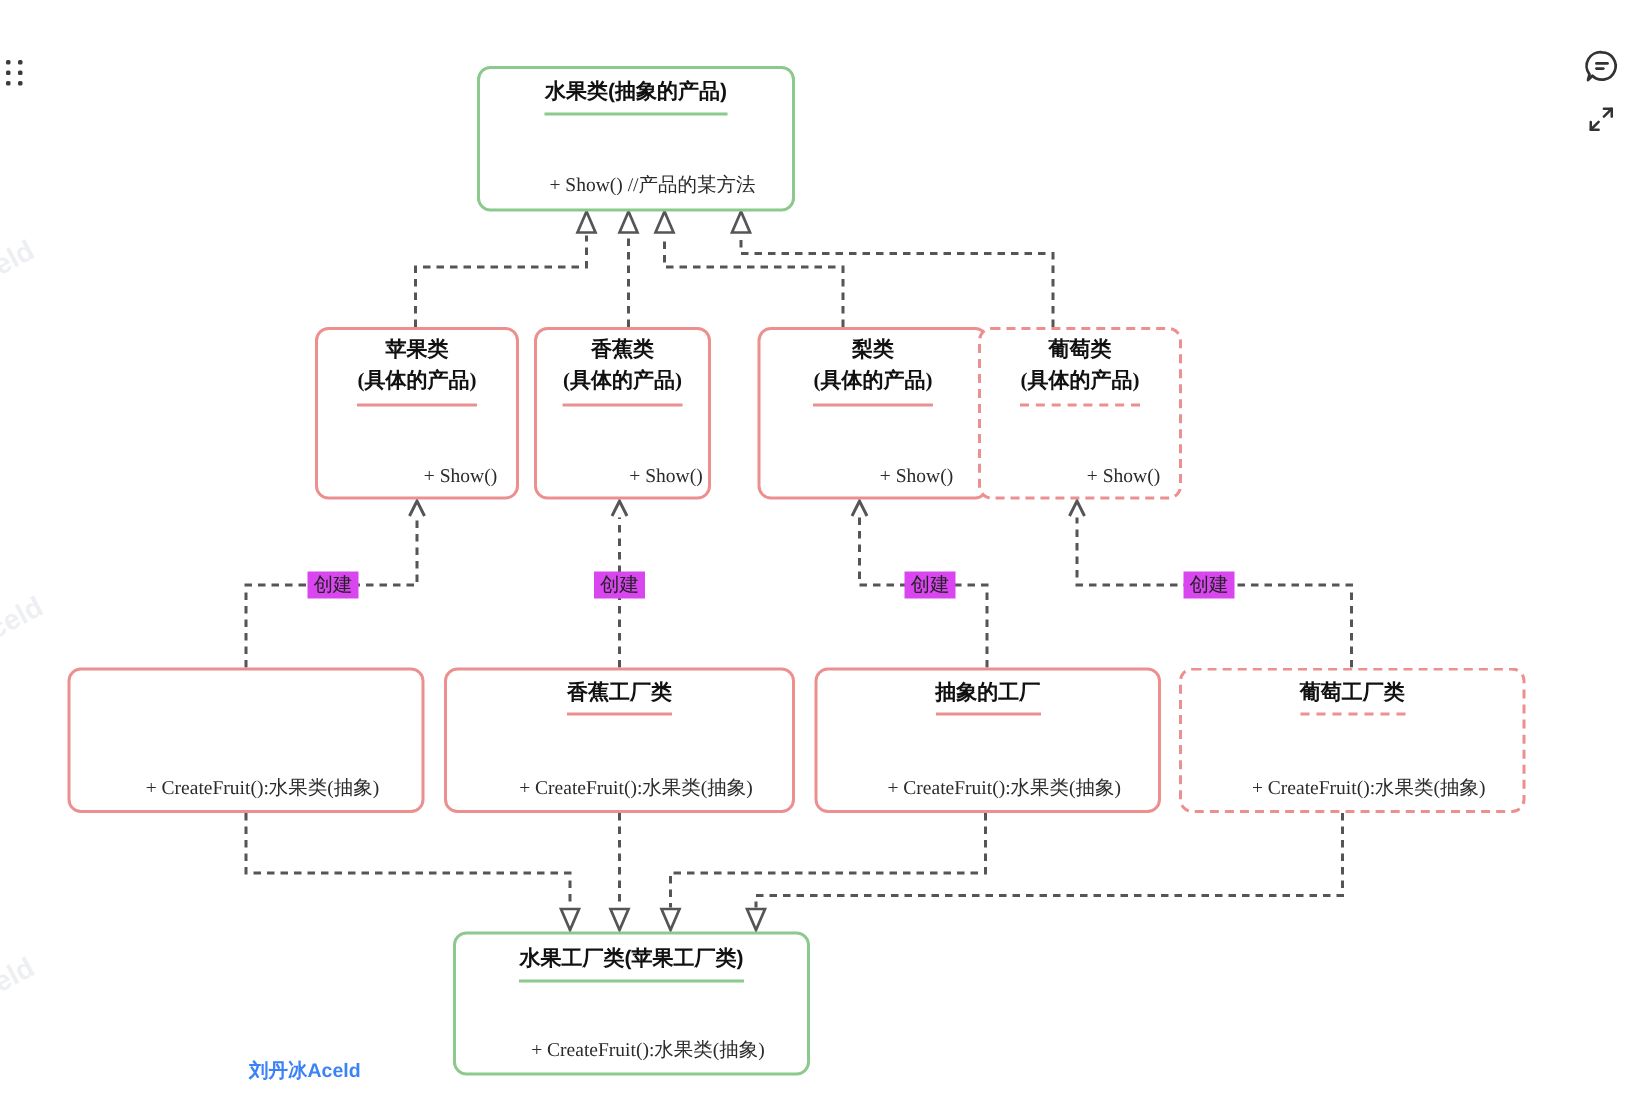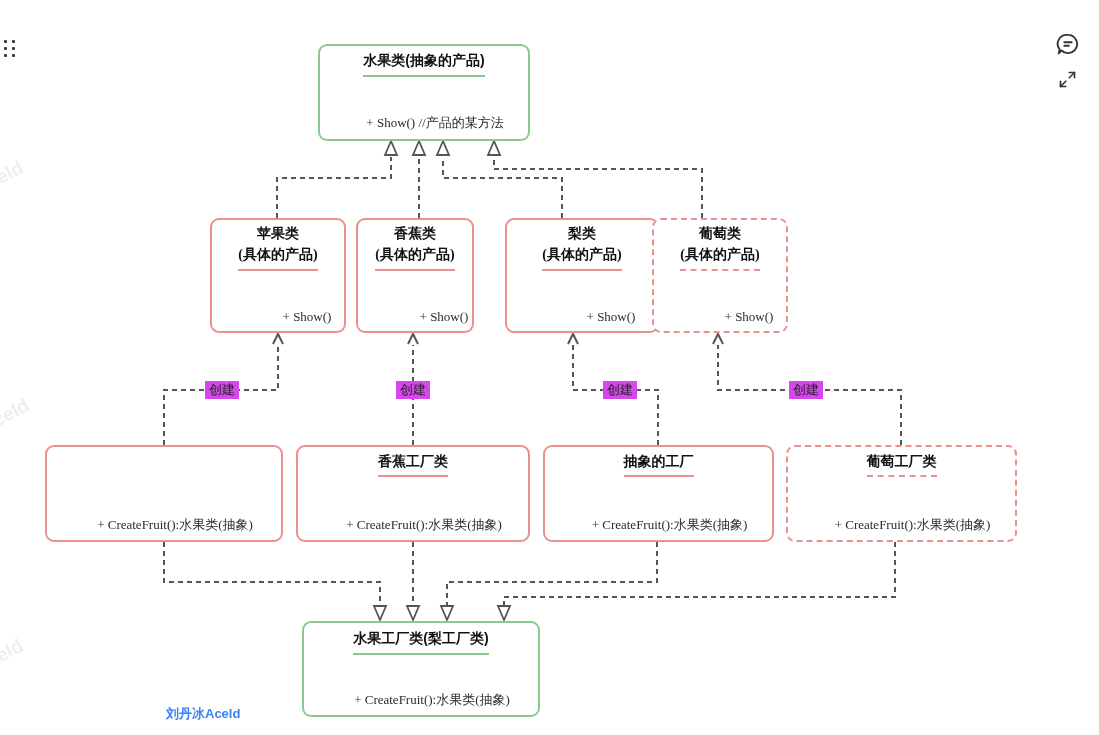--- a/index.html
+++ b/index.html
@@ -166,21 +166,21 @@
       <span>葡萄工厂类</span>
     </div>
     <div class="uml-attrs"></div>
     <div class="uml-method">
       <span>+ CreateFruit():水果类(抽象)</span>
     </div>
   </div>
 
   <div class="uml-box green grp-abs-bot" style="left:302px;top:621px;width:238px;height:96px">
     <div class="uml-title">
-      <span>水果工厂类(梨工厂类)</span>
+      <span>水果工厂类(苹果工厂类)</span>
     </div>
     <div class="uml-attrs"></div>
     <div class="uml-method">
       <span>+ CreateFruit():水果类(抽象)</span>
     </div>
   </div>
 
   <div class="drag-handle">
     <span></span>
       <span></span>

